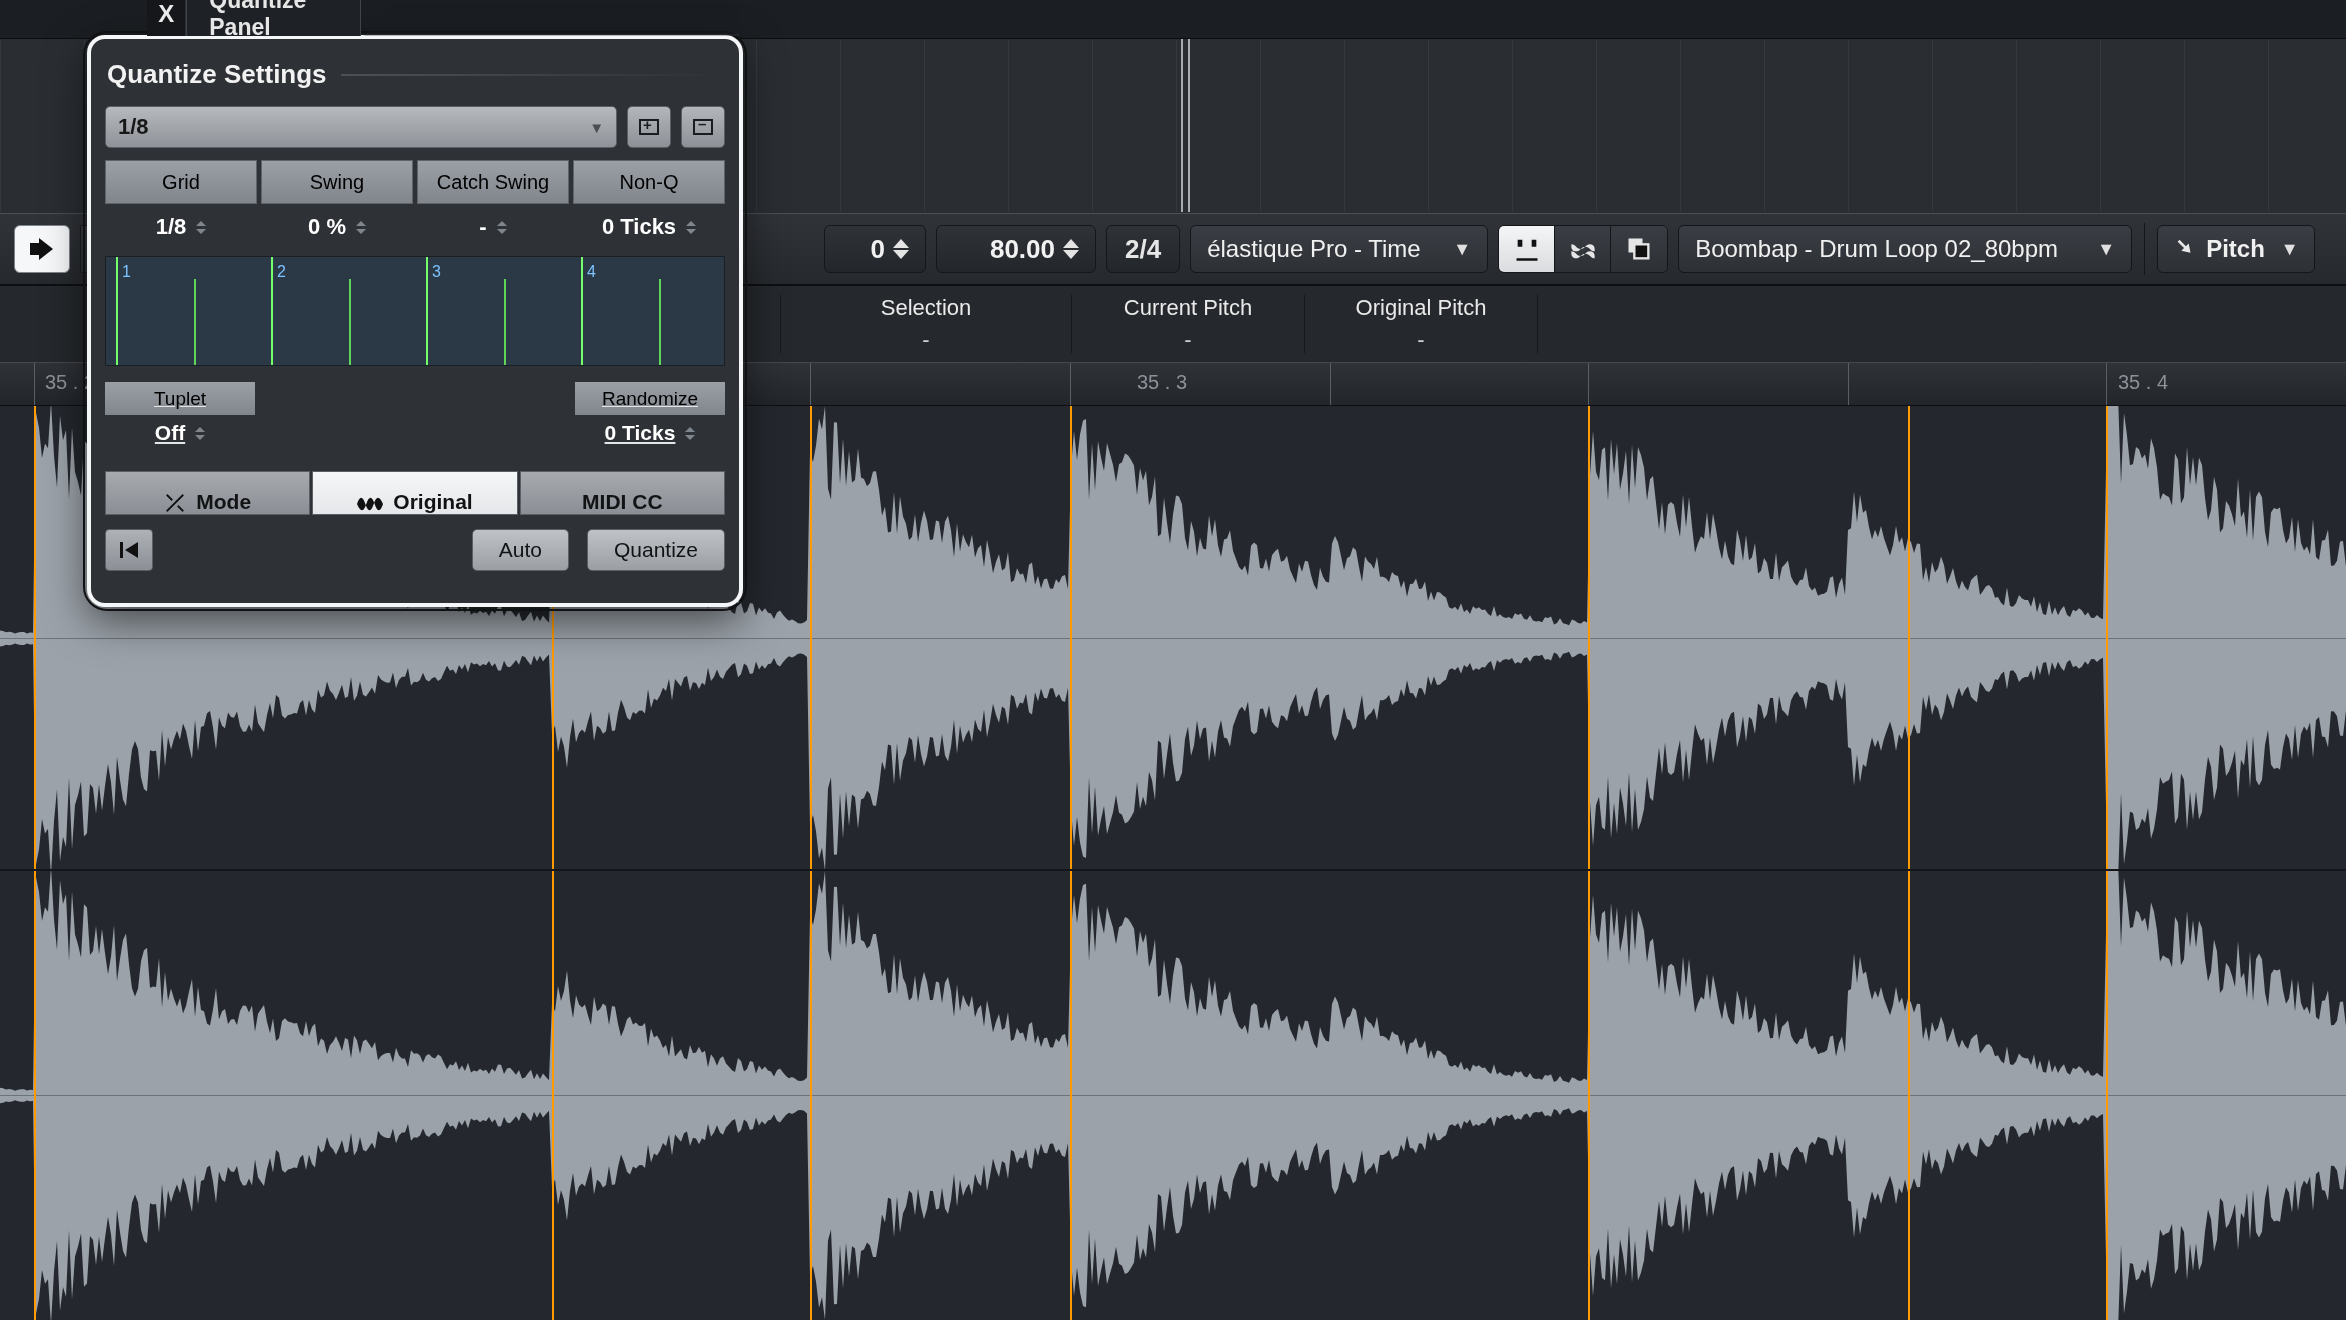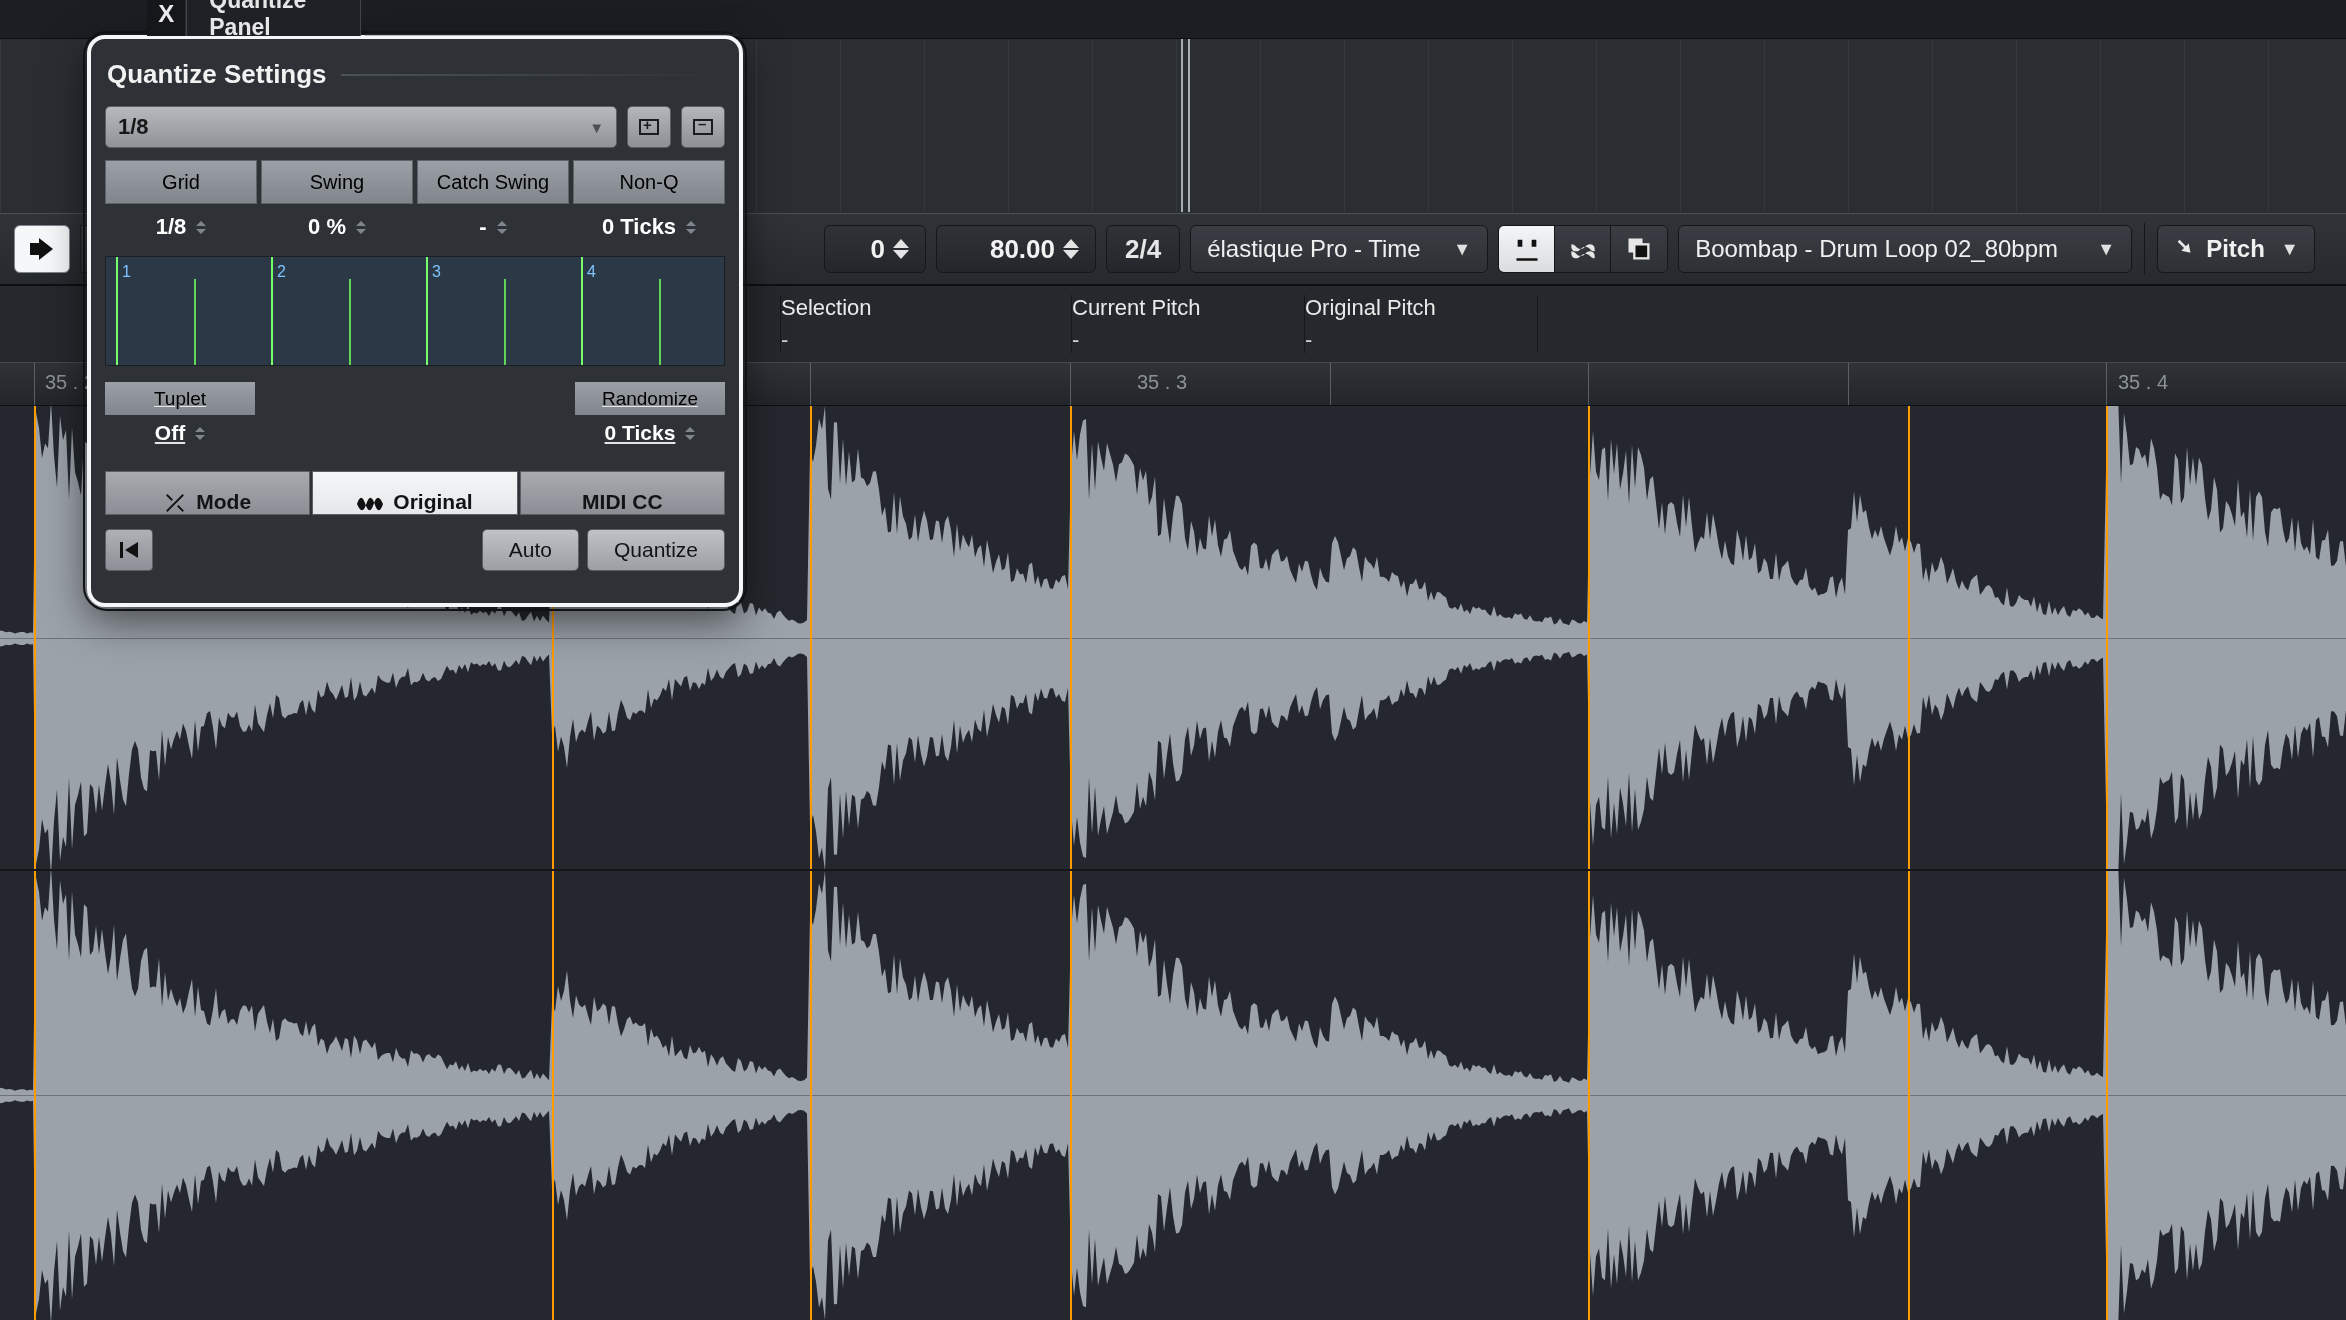--- a/index.html
+++ b/index.html
@@ -62,21 +62,21 @@
   .seg3 .sbtn:last-child{border-right:none;}
   .seg3 .sbtn.on{ background:linear-gradient(#f4f5f6,#dadcdf);}
   .svg-icon{ width:28px; height:28px; }
 
   
   .inforow {
     position:absolute; left:0; right:0; top:286px; height:76px;
     background:#25282c;
     display:flex; align-items:center;
   }
-  .inforow .col { flex: 0 0 auto; display:flex; flex-direction:column; gap:6px; font-size:22px; color:#eaeaea;}
+  .inforow .col { flex: 0 0 auto; display:flex; flex-direction:column; align-items:center; gap:6px; font-size:22px; color:#eaeaea;}
   .inforow .col .v{ color:#d0d0d0; }
   .inforow .vline { width:1px; height:58px; background:#15171a; }
 
   
   .ruler {
     position:absolute; left:0; right:0; top:362px; height:44px;
     background:linear-gradient(#2f3237,#22252a); border-top:1px solid #45494f; border-bottom:1px solid #0d0f11;
   }
   .ruler .tick { position:absolute; top:0; bottom:0; border-left:1px solid #5a5f66;}
   .ruler .lbl  { position:absolute; top:8px; color:#8d9299; font-size:20px; }
@@ -450,19 +450,19 @@
         <span>MIDI CC</span>
       </div>
     </div>
 
     <div class="botrow">
       <div class="skipstart">
         <svg width="22" height="20" viewBox="0 0 22 20">
             <path fill="#111" d="M2 2h3v16H2zM20 2v16L7 10z"></path>
           </svg>
       </div>
-      <div style="display:flex; gap:8px;">
+      <div style="display:flex; gap:18px;">
         <div class="btn">Auto</div>
         <div class="btn">Quantize</div>
       </div>
     </div>
   </div>
 </div>
 
 </body></html>

